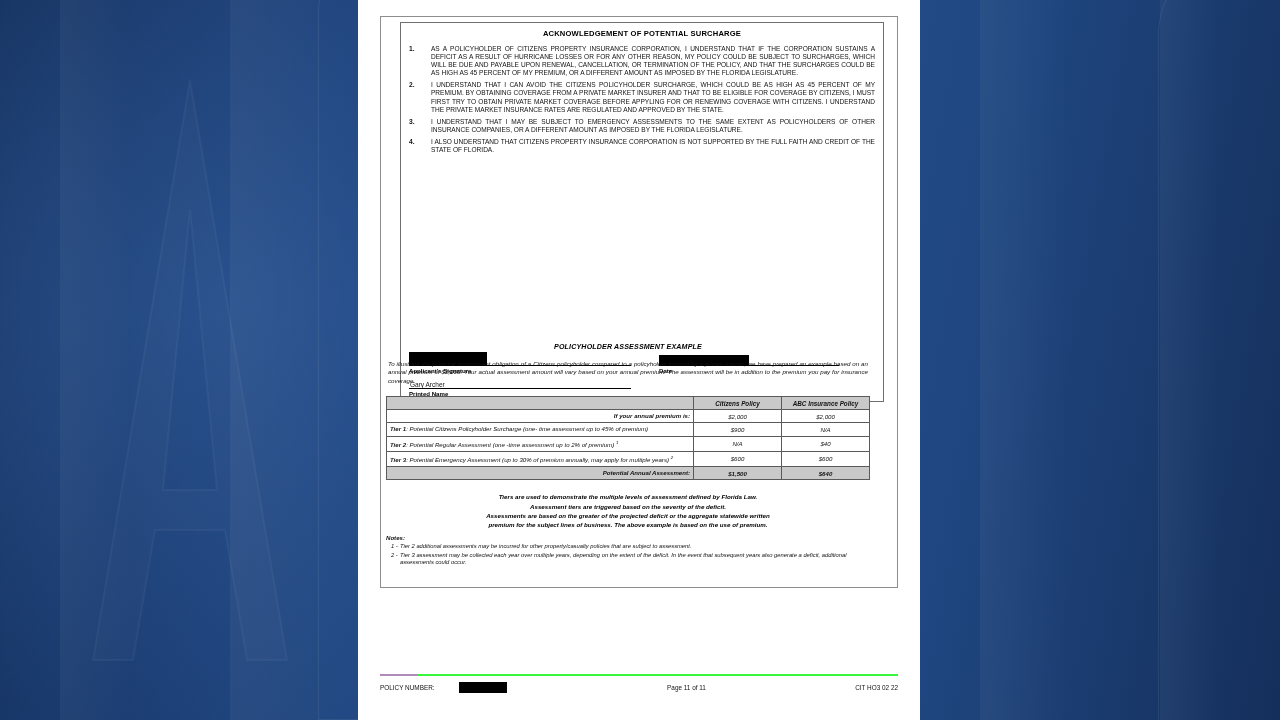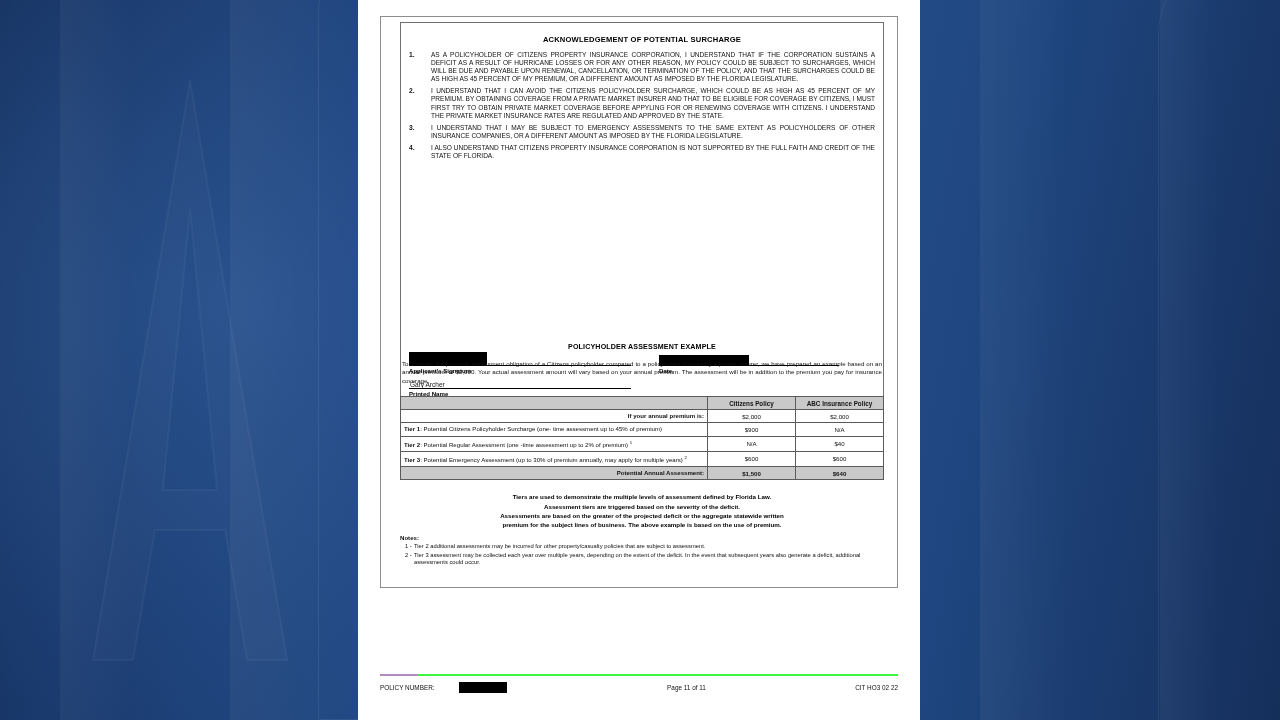--- a/index.html
+++ b/index.html
@@ -37,21 +37,21 @@
     background:#ffffff;
   }
   
   #doc-outer{
     position:absolute; left:22px; top:16px; width:518px; height:572px;
     border:1.5px solid #8d8d8d; background:#fff;
   }
   #ack-box{
     position:absolute; left:19px; top:5px; width:484px; height:380px;
     border:1.5px solid #6f6f6f; background:#fff;
-    padding:12px 8px 0 8px;
+    padding:6px 8px 0 8px;
   }
   .doc-title{
     text-align:center; font-weight:bold; font-size:7.6px;
     letter-spacing:.18px; color:#000; line-height:10.5px;
   }
   ol.clauses{ list-style:none; margin-top:5px; }
   ol.clauses li{
     display:flex; font-size:6.55px; line-height:8.3px; color:#111;
     margin-bottom:3.5px;
   }
@@ -64,21 +64,21 @@
   .sig-row{ display:flex; }
   .sig-col{ position:relative; }
   .sig-col.left{ width:222px; margin-right:28px; }
   .sig-col.right{ width:180px; }
   .redaction{ background:#000; display:block; }
   .sig-line{ border-bottom:1px solid #000; height:1px; }
   .sig-label{ font-size:6.1px; font-weight:bold; margin-top:1px; color:#000; }
   .name-typed{ font-size:6.5px; color:#111; padding-left:1px; }
   
   #example-sec{
-    position:absolute; left:19px; top:326px; width:484px;
+    position:absolute; left:5px; top:326px; width:484px;font-style:italic;
   }
   .sec-title{
     text-align:center; font-weight:bold; font-size:7.1px;
     letter-spacing:.15px; margin-bottom:9px; color:#000;
   }
   .sec-intro{
     font-size:6.2px; line-height:8.4px; text-align:justify; color:#111;
     padding:0 2px;
   }
   

